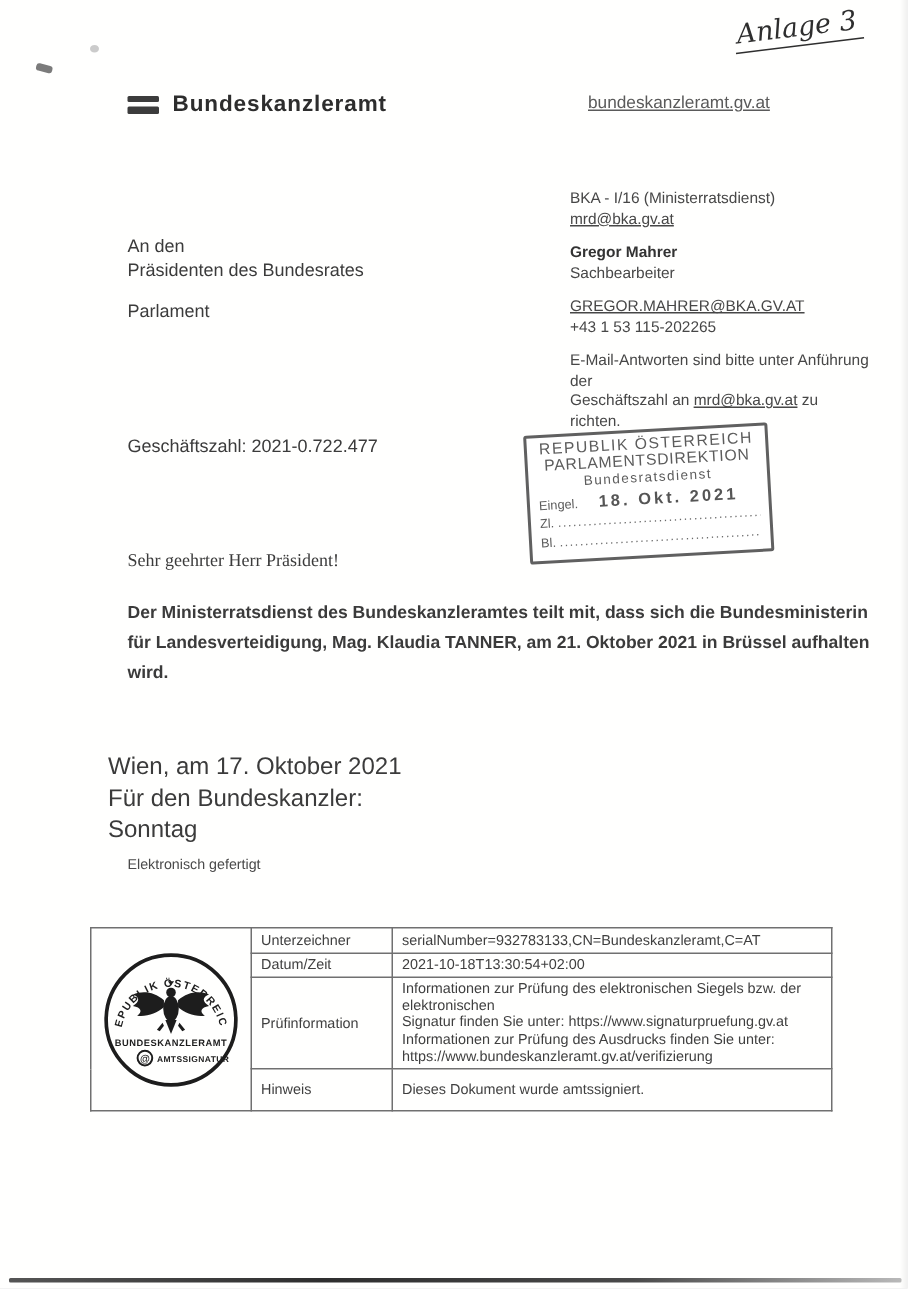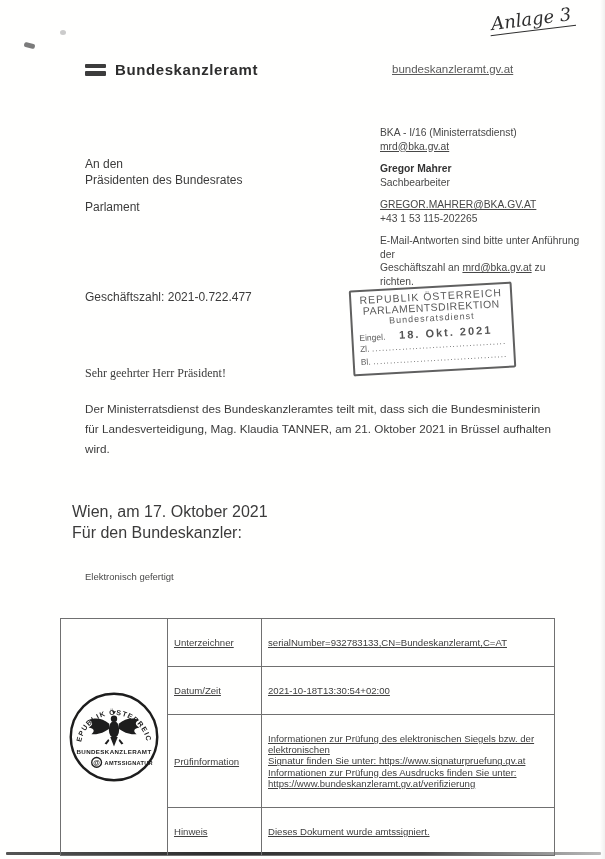--- a/index.html
+++ b/index.html
@@ -58,27 +58,27 @@
   .stamp .l2 { text-align:center; font-size:10.5px; letter-spacing:.5px; line-height:11px; }
   .stamp .l3 { text-align:center; font-size:9px; letter-spacing:1px; line-height:10px; }
   .stamp .row-date { display:flex; align-items:baseline; margin-top:4px; }
   .stamp .eingel { font-size:8.5px; }
   .stamp .date { flex:1; text-align:center; font-size:11px; font-weight:bold; letter-spacing:2px; color:#555; }
   .stamp .dotrow { display:flex; align-items:baseline; font-size:8.5px; line-height:13px; overflow:hidden; white-space:nowrap; }
   .stamp .dots { letter-spacing:1px; color:#6a6a6a; }
 
   
   .salutation { position:absolute; left:85px; top:366px; font-size:12px;font-family:Liberation Serif, serif; }
-  .body-par { position:absolute; left:85px; top:399px; font-size:11.7px; line-height:20px; color:#3b3b3b; }
+  .body-par { position:absolute; left:85px; top:399px; font-size:11.7px; line-height:20px; color:#3b3b3b;font-weight:bold; }
   .closing { position:absolute; left:72px; top:501px; font-size:16px; line-height:21px; }
   .efooter { position:absolute; left:85px; top:571px; font-size:9.5px; color:#4a4a4a; }
 
   
   .sigtable { position:absolute; left:60px; top:618px; border-collapse:collapse; table-layout:fixed; }
-  .sigtable td { border:1px solid #707070; font-size:9.6px; color:#3f3f3f; padding:18px 6px; vertical-align:middle;text-decoration:underline; }
+  .sigtable td { border:1px solid #707070; font-size:9.6px; color:#3f3f3f; padding:2px 6px; vertical-align:middle; }
   .sigtable td.sealcell { width:98px; border-right:1px solid #707070; text-align:center; }
   .sigtable td.lab { width:94px; }
   .sigtable td.val { width:293px; }
   .sigtable .vlines div { line-height:11.2px; }
   .r1 { height:17px; } .r2 { height:16px; } .r3 { height:47px; } .r4 { height:28px; }
 
   .seal-wrap { width:94px; height:94px; margin:0 auto; }
 </style>
 </head>
 <body>
@@ -140,20 +140,21 @@
   <div class="salutation">Sehr geehrter Herr Präsident!</div>
   <div class="body-par">
     <div>Der Ministerratsdienst des Bundeskanzleramtes teilt mit, dass sich die Bundesministerin</div>
     <div>für Landesverteidigung, Mag. Klaudia TANNER, am 21. Oktober 2021 in Brüssel aufhalten</div>
     <div>wird.</div>
   </div>
 
   <div class="closing">
     <div>Wien, am 17. Oktober 2021</div>
     <div>Für den Bundeskanzler:</div>
+    <div>Sonntag</div>
   </div>
   <div class="efooter">Elektronisch gefertigt</div>
 
   <table class="sigtable">
     <tbody>
         <tr class="r1">
       <td class="sealcell" rowspan="4">
         <div class="seal-wrap">
           <svg viewBox="0 0 100 100" width="94" height="94">
             <circle cx="50" cy="50" r="46" fill="none" stroke="#1d1d1d" stroke-width="2.6"></circle>

